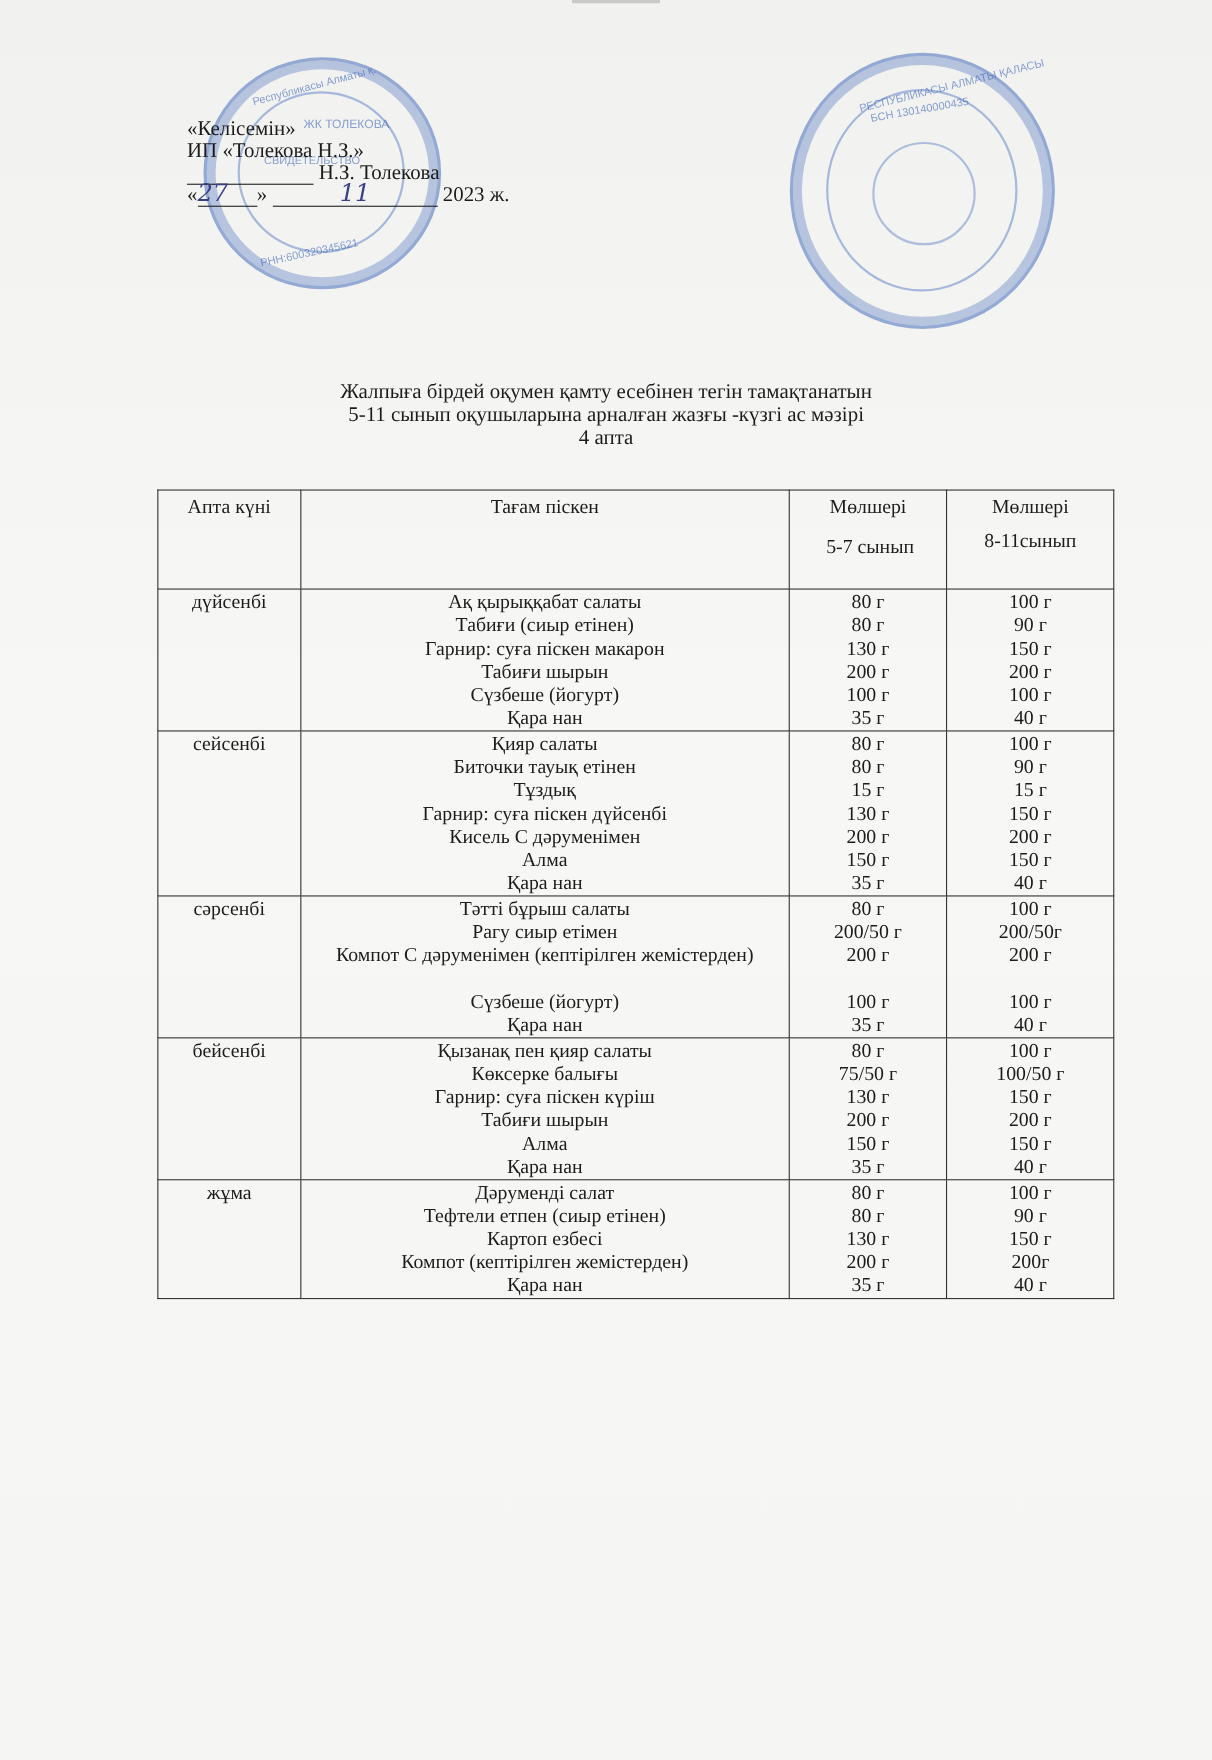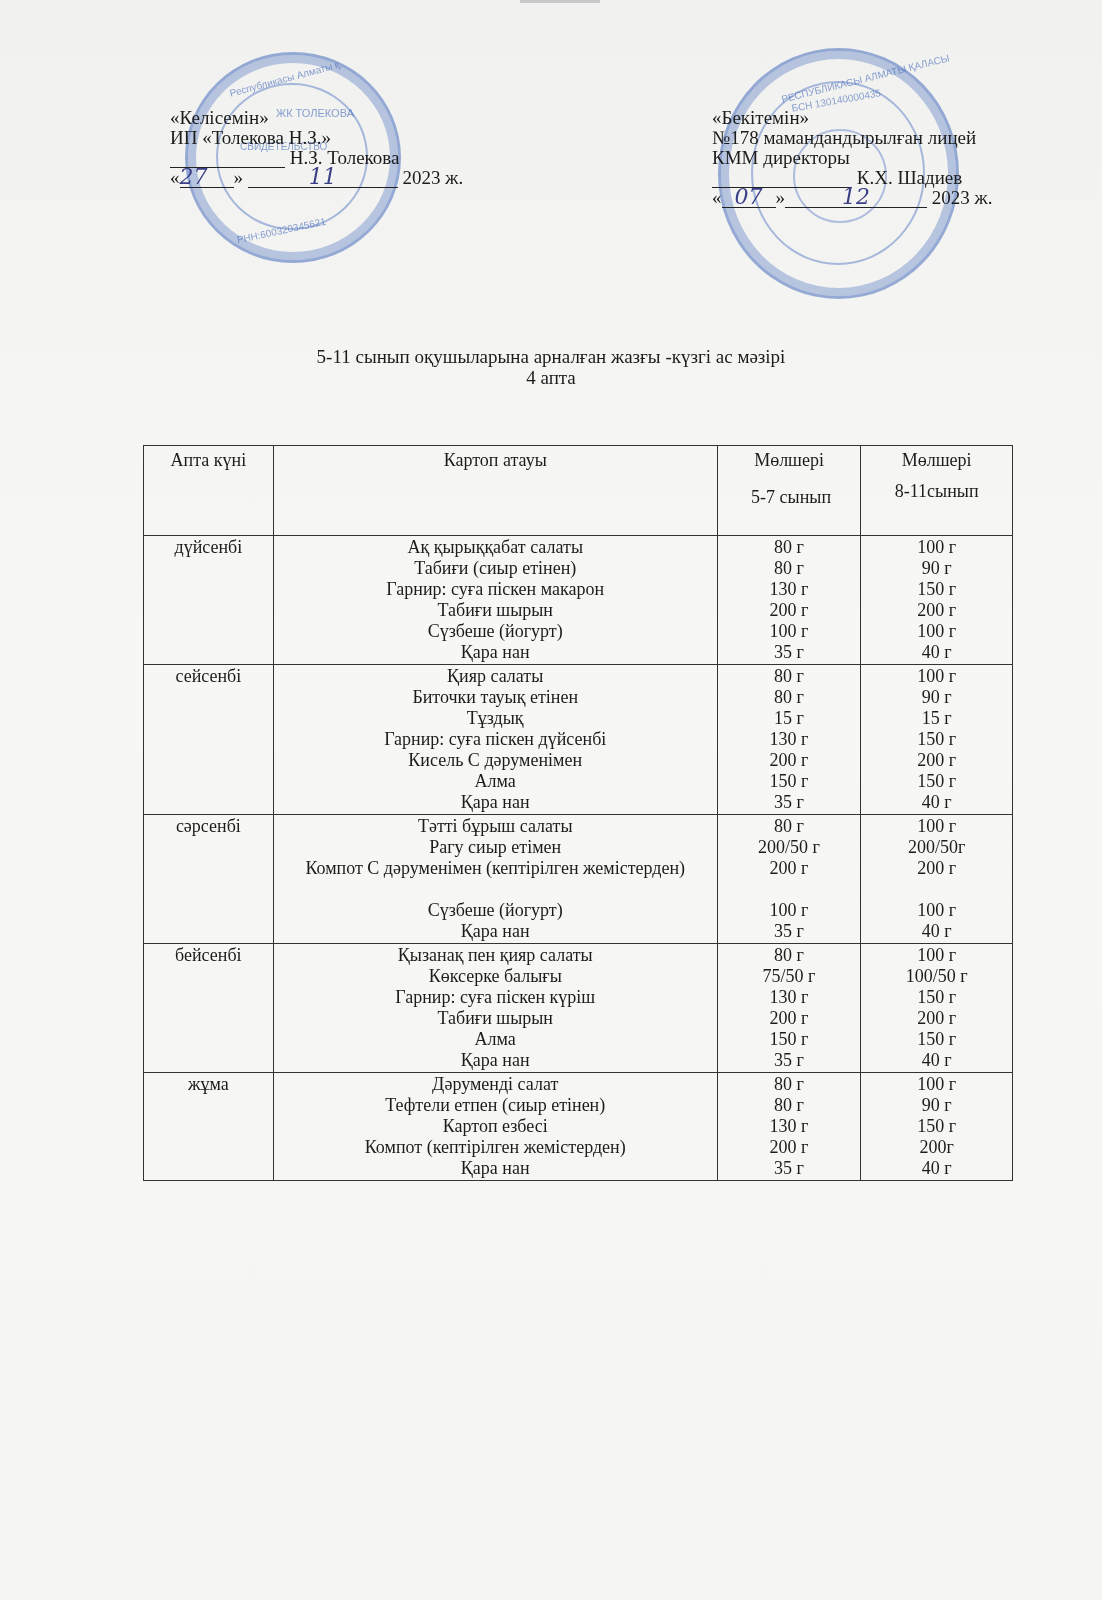--- a/index.html
+++ b/index.html
@@ -75,44 +75,32 @@
     <div class="line sig-row">
       <span class="underline" style="width:115px;"></span>
       <span>Н.З. Толекова</span>
     </div>
     <div class="line sig-row">
       <span>«</span><span class="underline hand" style="width:54px;text-align:left;line-height:14px;">27</span><span>» </span><span class="underline hand" style="width:150px;text-align:center;line-height:14px;">11</span>
       <span>2023 ж.</span>
     </div>
   </div>
 
-  <div class="approval right-block">
-    <div class="line">«Бекітемін»</div>
-    <div class="line">№178 мамандандырылған лицей</div>
-    <div class="line">КММ директоры</div>
-    <div class="line sig-row">
-      <span class="underline" style="width:140px;"></span>
-      <span>К.Х. Шадиев</span>
-    </div>
-    <div class="line sig-row">
-      <span>«</span><span class="underline hand" style="width:54px;text-align:center;line-height:14px;">07</span><span>»</span><span class="underline hand" style="width:142px;text-align:center;line-height:14px;">12</span>
-      <span>2023 ж.</span>
-    </div>
-  </div>
 
   <div class="title">
+    <div>Жалпыға бірдей оқумен қамту есебінен тегін тамақтанатын</div>
     <div>5-11 сынып оқушыларына арналған жазғы -күзгі  ас мәзірі</div>
     <div>4 апта</div>
   </div>
 
   <table class="menu">
     <thead>
       <tr>
         <th class="c-day"><span>Апта күні</span></th>
-        <th class="c-dish dish-h"><span>Картоп атауы</span></th>
+        <th class="c-dish dish-h"><span>Тағам піскен</span></th>
         <th class="c-q1">
           <span>Мөлшері</span>
           <span class="sub q1">5-7 сынып</span>
         </th>
         <th class="c-q2">
           <span>Мөлшері</span>
           <span class="sub" style="margin-top:10px;">8-11сынып</span>
         </th>
       </tr>
     </thead>

